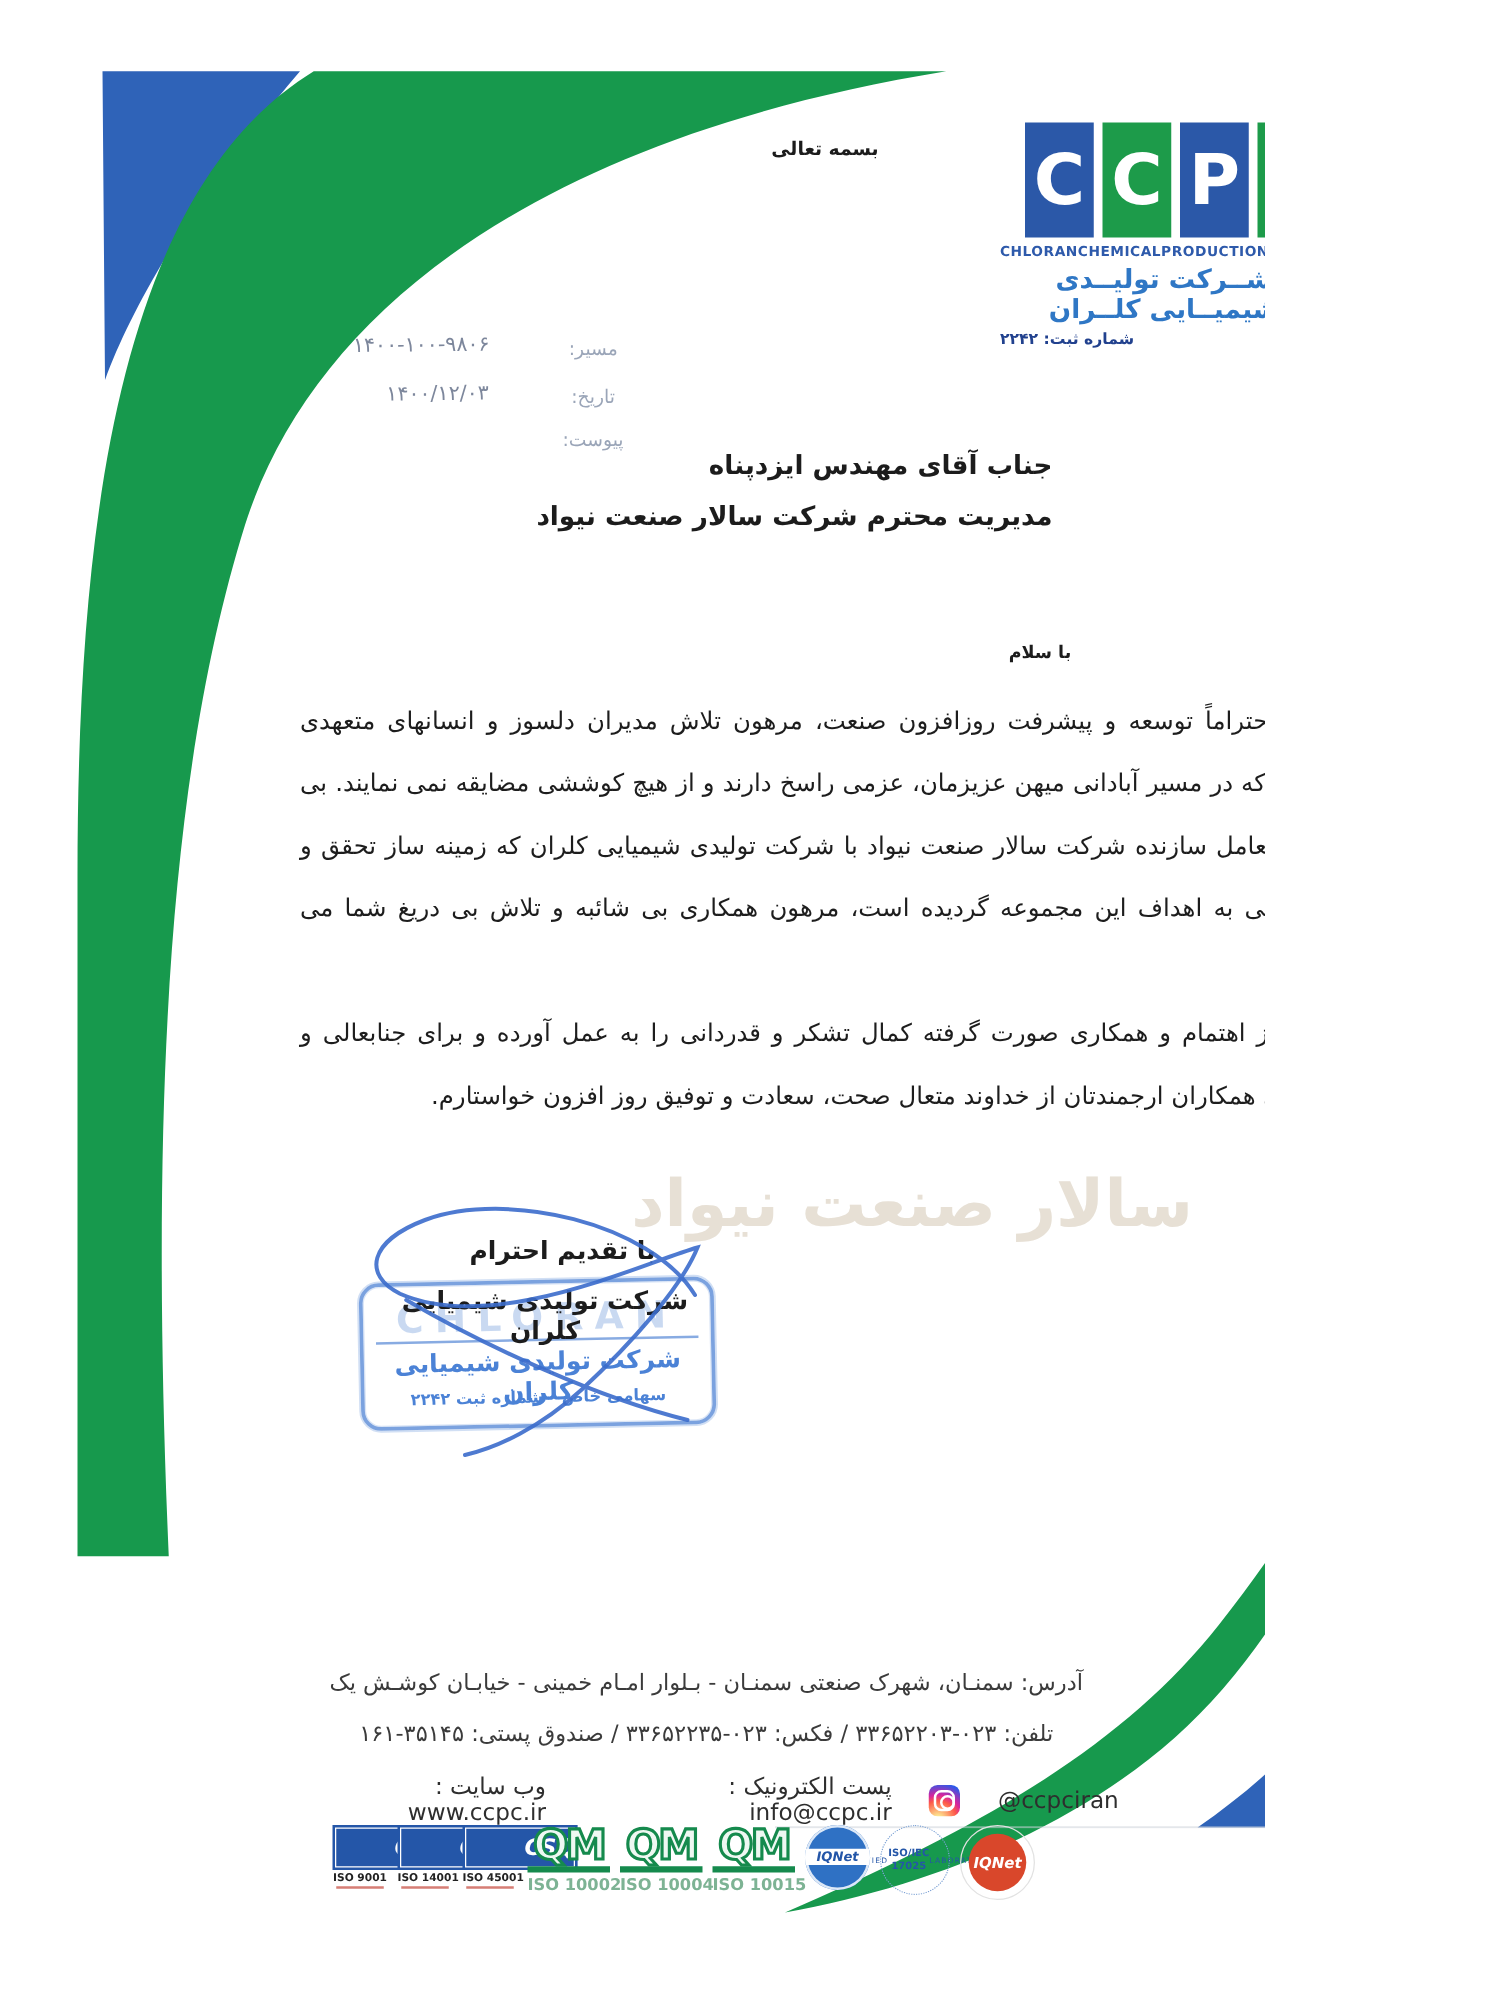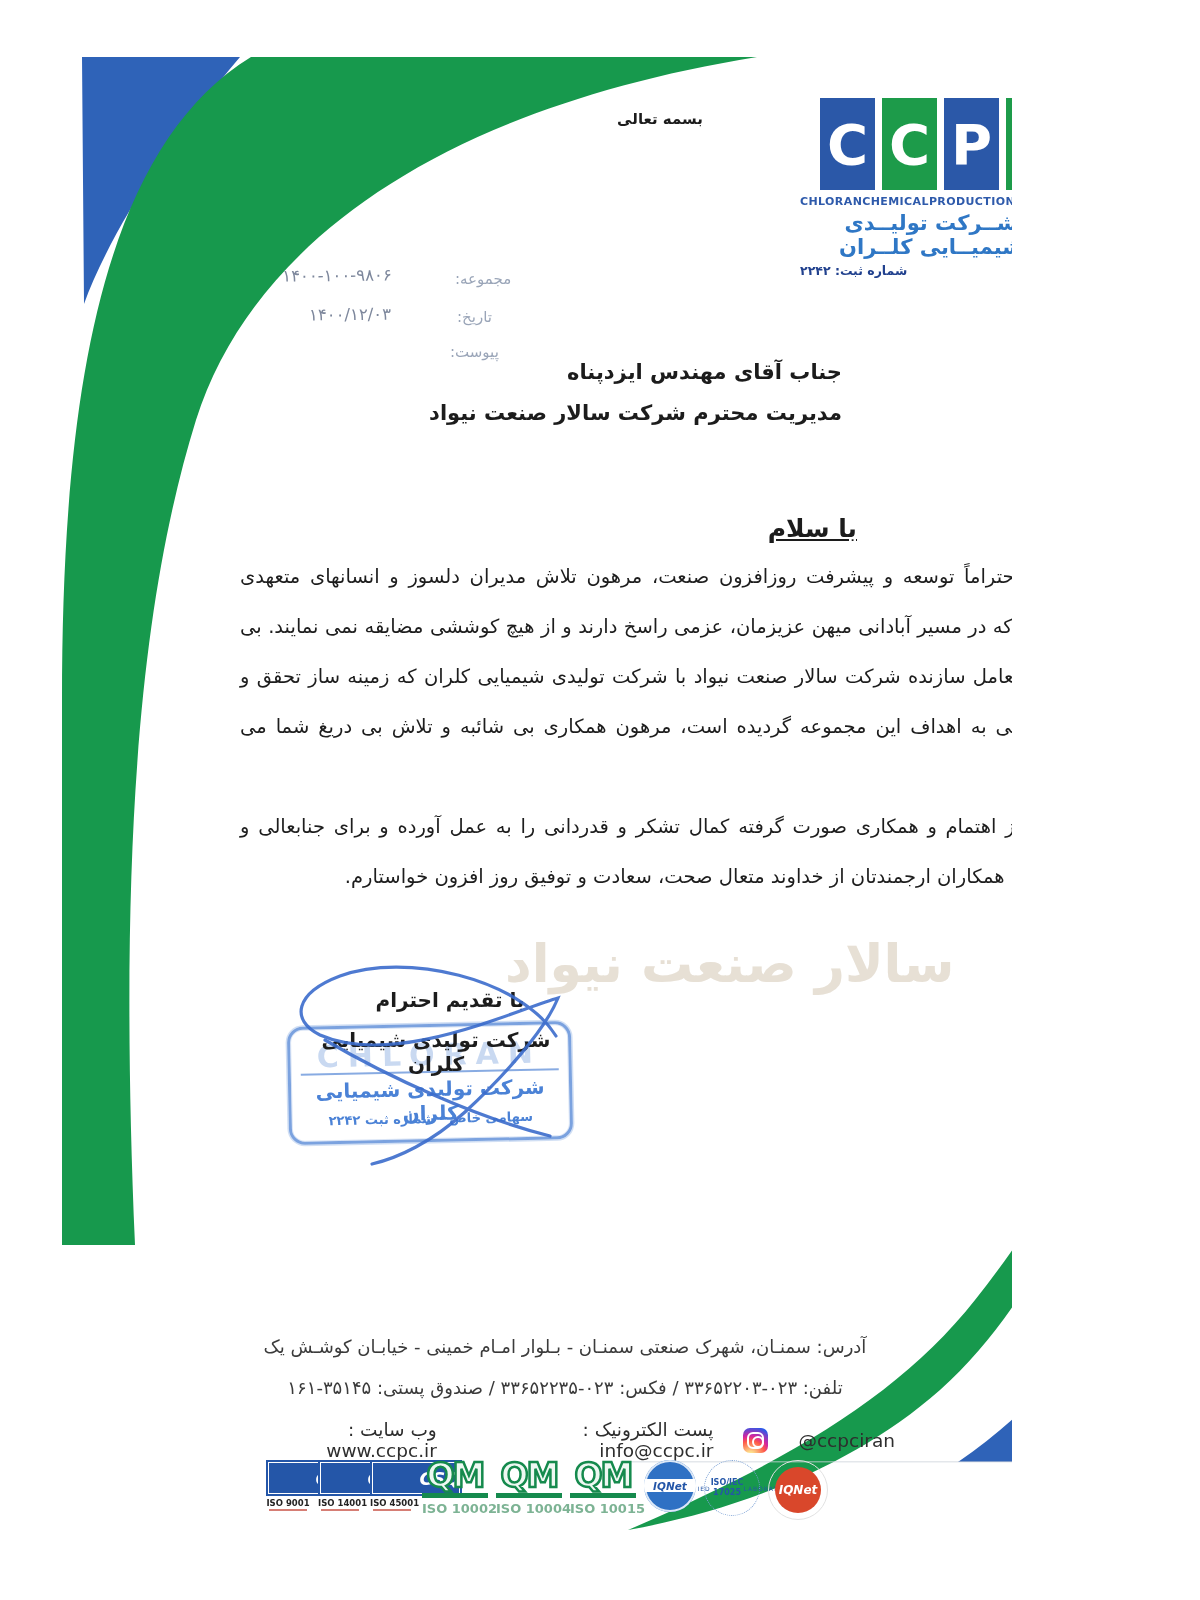--- a/index.html
+++ b/index.html
@@ -22,21 +22,21 @@
            display:flex;justify-content:space-between;}
   .fa-name{direction:rtl;margin-top:3px;width:262px;text-align:center;font-size:21px;font-weight:bold;color:#2f77c5;}
   .reg-no{direction:rtl;margin-top:4px;width:262px;text-align:left;font-size:12.5px;font-weight:bold;color:#21418e;}
 
   
   .meta-label{color:#9aa5b8;font-size:15px;direction:rtl;z-index:2;}
   .meta-value{color:#7d879c;font-size:16.5px;direction:rtl;z-index:2;transform:rotate(-.6deg);}
 
   
   .recipient{direction:rtl;right:170px;font-size:21px;font-weight:bold;z-index:2;}
-  .salutation{direction:rtl;right:155px;top:514px;font-size:25px;font-weight:bold;z-index:2;text-decoration:underline;}
+  .salutation{direction:rtl;right:155px;top:514px;font-size:14px;font-weight:bold;z-index:2;}
   .body-text{left:240px;top:552px;width:820px;direction:rtl;text-align:justify;
              font-size:19.5px;line-height:50px;color:#1d1d1d;z-index:2;}
   .body-text p{margin:0;text-indent:40px;}
 
   
   .wm-en{left:413px;top:900px;font-size:34px;font-weight:bold;letter-spacing:7px;color:#dbdbdb;z-index:1;}
   .wm-fa{left:505px;top:934px;direction:rtl;font-size:52px;font-weight:bold;color:#e7e0d5;z-index:1;}
 
   
   .closing{left:360px;top:988px;width:180px;text-align:center;direction:rtl;
@@ -120,21 +120,21 @@
     <div class="en-name">
       <span>CHLORAN</span>
       <span>CHEMICAL</span>
       <span>PRODUCTION</span>
       <span>COMPANY</span>
     </div>
     <div class="fa-name">شــرکت تولیــدی شیمیــایی کلــران</div>
     <div class="reg-no">شماره ثبت: ۲۲۴۲</div>
   </div>
 
-  <div class="abs meta-label" style="left:455px;top:270px;">مجموعه:</div>
+  <div class="abs meta-label" style="left:455px;top:270px;">مسیر:</div>
   <div class="abs meta-value" style="left:262px;top:266px;width:150px;text-align:center;">۱۴۰۰-۱۰۰-۹۸۰۶</div>
   <div class="abs meta-label" style="left:457px;top:308px;">تاریخ:</div>
   <div class="abs meta-value" style="left:288px;top:305px;width:124px;text-align:center;">۱۴۰۰/۱۲/۰۳</div>
   <div class="abs meta-label" style="left:450px;top:343px;">پیوست:</div>
 
   <div class="abs recipient" style="top:360px;">جناب آقای مهندس ایزدپناه</div>
   <div class="abs recipient" style="top:401px;">مدیریت محترم شرکت سالار صنعت نیواد</div>
 
   <div class="abs salutation">با سلام</div>
 

